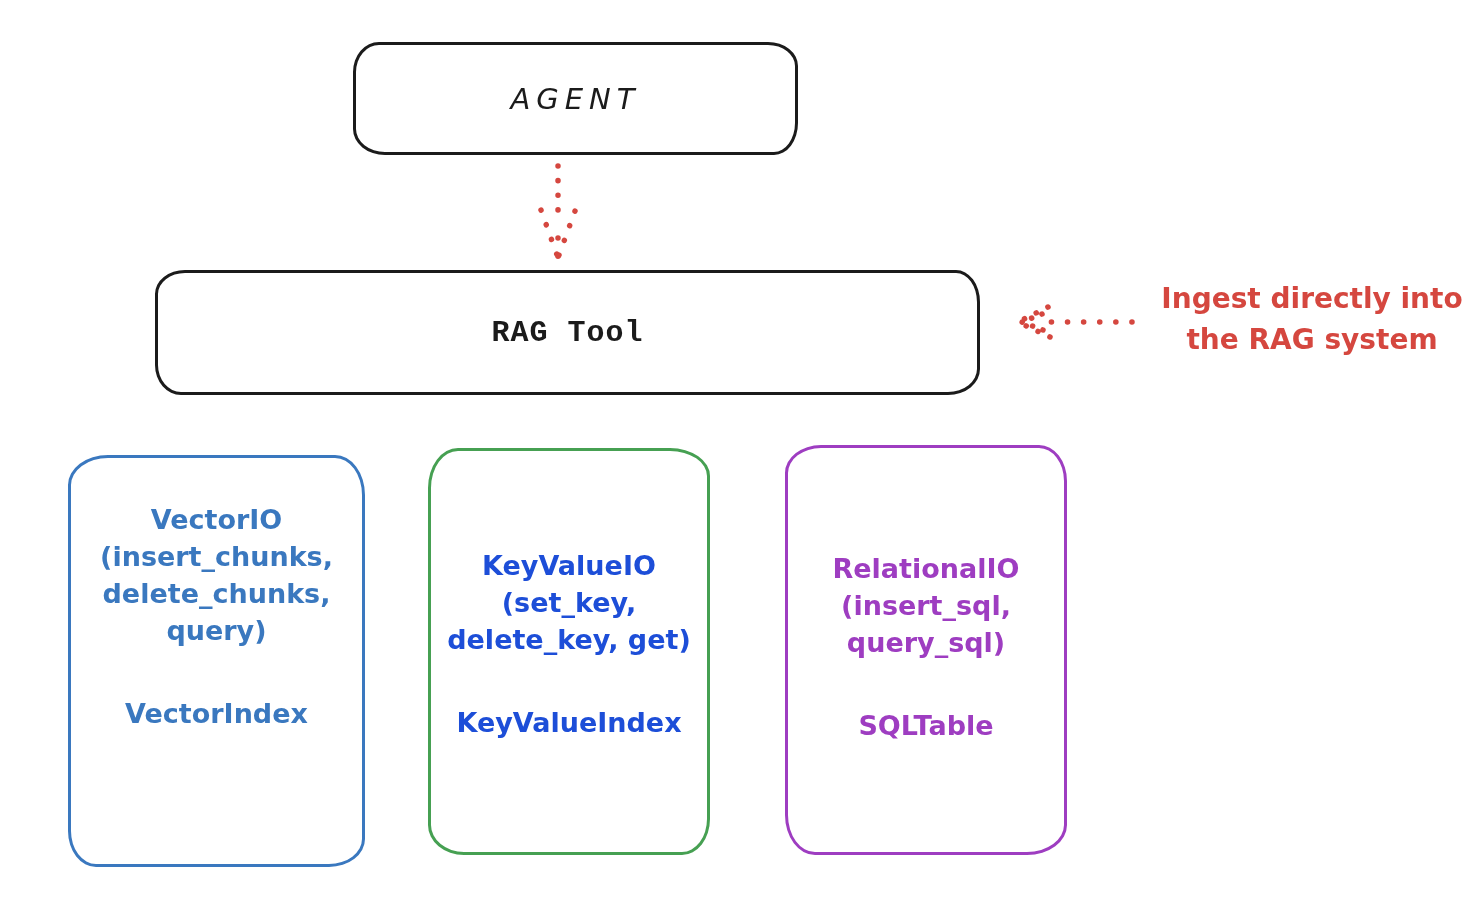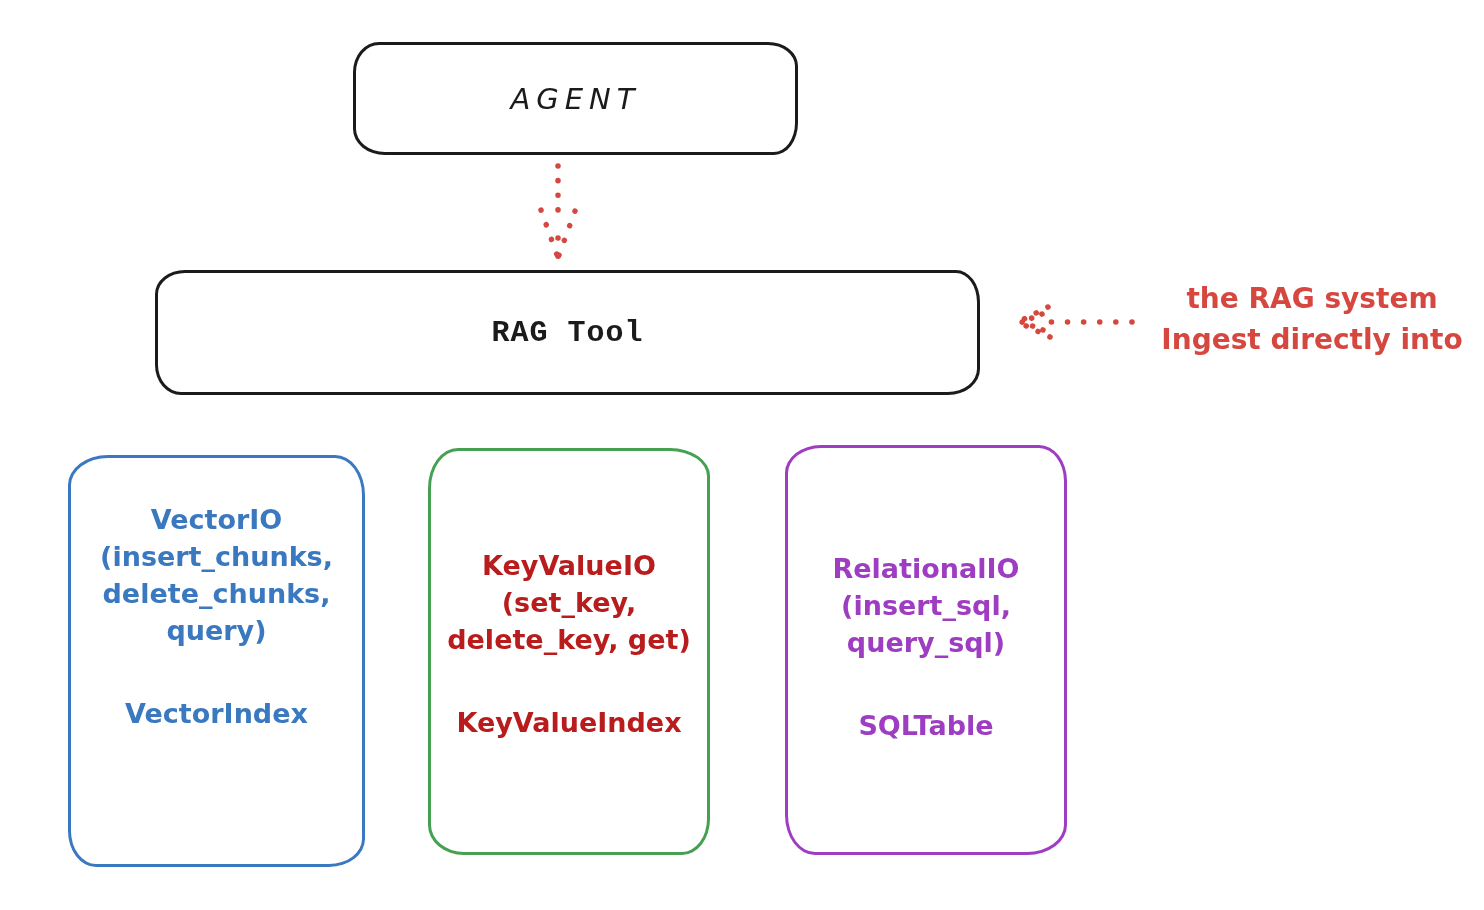--- a/index.html
+++ b/index.html
@@ -44,21 +44,21 @@
     font-size: 27px; font-weight: 700; line-height: 37px;
   }
   .io-vector {
     left: 68px; top: 455px; width: 297px; height: 412px;
     border-color: #3a78bf; color: #3a78bf;
     border-radius: 40px 30px 36px 28px / 30px 40px 28px 36px;
     padding-top: 43px;
   }
   .io-keyvalue {
     left: 428px; top: 448px; width: 282px; height: 407px;
-    border-color: #46a052; color: #b91c1c;
+    border-color: #46a052; color: #1d4ed8;
     border-radius: 30px 40px 28px 36px / 40px 28px 36px 30px;
     padding-top: 96px;
   }
   .io-relational {
     left: 785px; top: 445px; width: 282px; height: 410px;
     border-color: #9e3dc1; color: #9e3dc1;
     border-radius: 36px 28px 40px 30px / 28px 36px 30px 40px;
     padding-top: 102px;
   }
   .io-index { margin-top: 46px; }
@@ -97,22 +97,22 @@
 
   <svg class="arrow arrow-left" width="132" height="46" viewBox="0 0 132 46">
     <line x1="120" y1="22" x2="34" y2="22" stroke-dasharray="0.1 16"></line>
     <line x1="36" y1="7" x2="8" y2="21" stroke-dasharray="0.1 13"></line>
     <line x1="38" y1="37" x2="8" y2="23" stroke-dasharray="0.1 13"></line>
     <line x1="30" y1="14" x2="10" y2="22" stroke-dasharray="0.1 11"></line>
     <line x1="31" y1="30" x2="10" y2="22" stroke-dasharray="0.1 11"></line>
   </svg>
 
   <div class="annotation">
+    <div>Ingest directly into</div>
     <div>the RAG system</div>
-    <div>Ingest directly into</div>
   </div>
 
   <div class="io-node io-vector">
     <div>VectorIO</div>
     <div>(insert_chunks,</div>
     <div>delete_chunks,</div>
     <div>query)</div>
     <div class="io-index">VectorIndex</div>
   </div>
 

